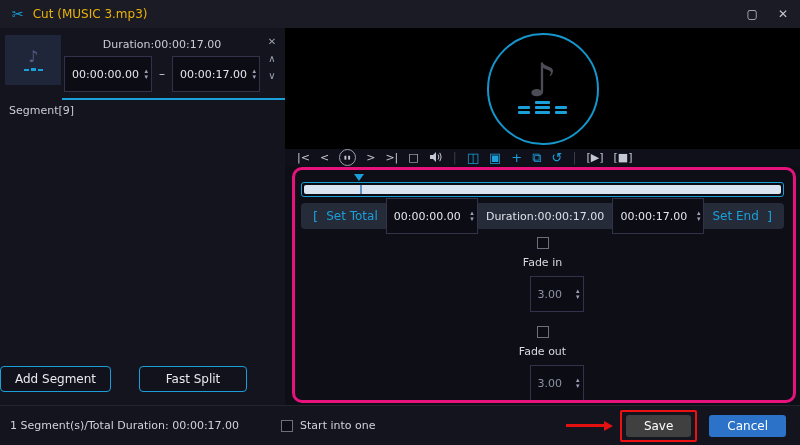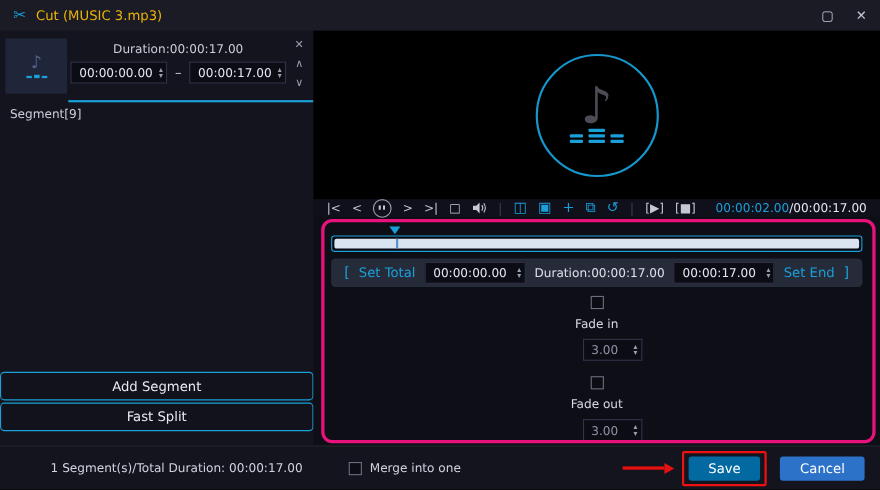--- a/index.html
+++ b/index.html
@@ -20,27 +20,27 @@
   .left { position:absolute; top:28px; left:0; width:285px; bottom:40px; background:#14141e; }
   .seg-row { display:flex; padding:7px 4px 0 5px; }
   .thumb { width:56px; height:50px; background:#20263a; display:flex; flex-direction:column; align-items:center; justify-content:center; gap:3px; }
   .thumb-note { font-size:16px; color:#566086; line-height:1; }
   .thumb-eq { display:flex; gap:2px; align-items:flex-end; }
   .thumb-eq i { display:block; width:5px; height:2px; background:#1a9fd9; }
   .thumb-eq i:nth-child(2) { height:3px; }
   .seg-main { flex:1; display:flex; flex-direction:column; align-items:center; padding-top:3px; }
   .dur-label { font-size:11px; color:#c9cdd6; margin-bottom:5px; }
   .time-row { display:flex; align-items:center; gap:7px; }
-  .timebox { display:inline-flex; align-items:center; justify-content:space-between; background:#0c0c15; border:1px solid #32324a; height:20px; padding:0 3px 0 7px; font-size:11px; color:#e3e6ee; min-width:88px; }
+  .timebox { display:inline-flex; align-items:center; justify-content:space-between; background:#0c0c15; border:1px solid #32324a; height:36px; padding:0 3px 0 7px; font-size:11px; color:#e3e6ee; min-width:88px; }
   .spin { display:flex; flex-direction:column; align-items:center; font-size:7px; line-height:6px; color:#9aa0b2; margin-left:4px; }
   .dash { color:#c9cdd6; font-size:12px; }
   .seg-ctrls { width:18px; display:flex; flex-direction:column; align-items:center; gap:6px; color:#9aa0ae; font-size:10px; padding-top:1px; }
   .seg-underline { height:2px; background:#1a9fd9; margin:6px 0 0 62px; }
   .seg-label { font-size:11px; color:#c9cdd6; margin:4px 0 0 9px; }
-  .left-buttons { position:absolute; bottom:13px; left:0; right:0; display:flex; justify-content:space-between; gap:2px;flex-direction:column; }
+  .left-buttons { position:absolute; bottom:13px; left:0; right:0; display:flex; justify-content:flex-start; gap:28px; }
   .ghost-btn { background:#12121c; border:1px solid #1a9fd9; color:#e8eaf0; font-size:12px; padding:5px 14px; border-radius:4px; font-family:inherit; min-width:108px; cursor:pointer; }
 
   
   .right { position:absolute; left:285px; top:28px; right:0; bottom:40px; display:flex; flex-direction:column; background:#0e0e16; }
   .preview { height:255px; background:#000; position:relative; }
   .circle { position:absolute; left:50%; top:50%; transform:translate(-50%,-50%); width:112px; height:112px; border:2px solid #1596cc; border-radius:50%; display:flex; flex-direction:column; align-items:center; justify-content:center; }
   .big-note { font-size:46px; color:#4c4c56; line-height:1; margin-top:-6px; }
   .eq { display:flex; gap:5px; align-items:flex-end; margin-top:-2px; }
   .eq .col { display:flex; flex-direction:column; gap:2px; align-items:center; }
   .eq i { display:block; width:12px; height:3px; background:#1a9fd9; border-radius:1px; }
@@ -70,27 +70,27 @@
   .setrow .timebox { min-width:92px; }
   .dur { color:#dde0e8; }
   .fade-row { display:flex; align-items:center; margin-top:8px; font-size:11px; gap:7px; padding:0 2px; color:#d6dae2;flex-direction:column; }
   .checkbox { width:12px; height:12px; border:1px solid #6a7080; background:#0c0c15; display:inline-block; }
   .timebox.small { min-width:54px;margin-left:28px; }
   .tval.muted { color:#8d93a5; }
   .fade-gap { width:26px; }
 
   
   .footer { position:absolute; left:0; right:0; bottom:0; height:40px; background:#14141e; border-top:1px solid #24242f; display:flex; align-items:center; padding:0 10px; font-size:11px; }
-  .status { color:#cfd3dc;margin-left:36px; }
+  .status { color:#cfd3dc; }
   .merge { display:flex; align-items:center; gap:7px; margin-left:42px; color:#cfd3dc; }
   .arrow { margin-left:auto; width:38px; height:3px; background:#e51111; position:relative; margin-right:16px; }
   .arrow::after { content:""; position:absolute; left:100%; top:50%; transform:translateY(-50%); border-left:9px solid #e51111; border-top:5px solid transparent; border-bottom:5px solid transparent; }
   .save-wrap { border:2px solid #ee1111; padding:3px 4px; display:inline-flex; border-radius:2px; margin-right:12px; }
   .btn { border:none; border-radius:3px; font-size:12px; font-family:inherit; padding:4px 18px; color:#fff; cursor:pointer; }
-  .btn.save { background:#0369a1; }
+  .btn.save { background:#404040; }
   .btn.cancel { background:#2b72c8; margin-right:4px; }
 </style>
 </head>
 <body>
 
 <div class="window">
 
   <div class="titlebar">
     <span class="scissors">✂</span>
     <span class="title">Cut (MUSIC 3.mp3)</span>
@@ -185,23 +185,20 @@
       </span>
       <span class="sep">|</span>
       <span class="bc">◫</span>
       <span class="bc">▣</span>
       <span class="bc">+</span>
       <span class="bc">⧉</span>
       <span class="bc">↺</span>
       <span class="sep">|</span>
       <span class="pc">[▶]</span>
       <span class="pc">[■]</span>
-      <span class="time-display">
-        <span class="cur">00:00:02.00</span><span>/00:00:17.00</span>
-      </span>
     </div>
 
     <div class="timeline-zone">
       <div class="annotation-pink"></div>
 
       <div class="slider-area">
         <div class="playhead"></div>
         <div class="bar">
           <div class="fill"></div>
           <div class="playline"></div>
@@ -251,21 +248,21 @@
           </span>
         </span>
       </div>
     </div>
   </div>
 
   <div class="footer">
     <span class="status">1 Segment(s)/Total Duration: 00:00:17.00</span>
     <span class="merge">
       <span class="checkbox"></span>
-      <span>Merge into one</span>
+      <span>Start into one</span>
     </span>
     <div class="arrow"></div>
     <span class="save-wrap">
       <button class="btn save">Save</button>
     </span>
     <button class="btn cancel">Cancel</button>
   </div>
 
 </div>
 

